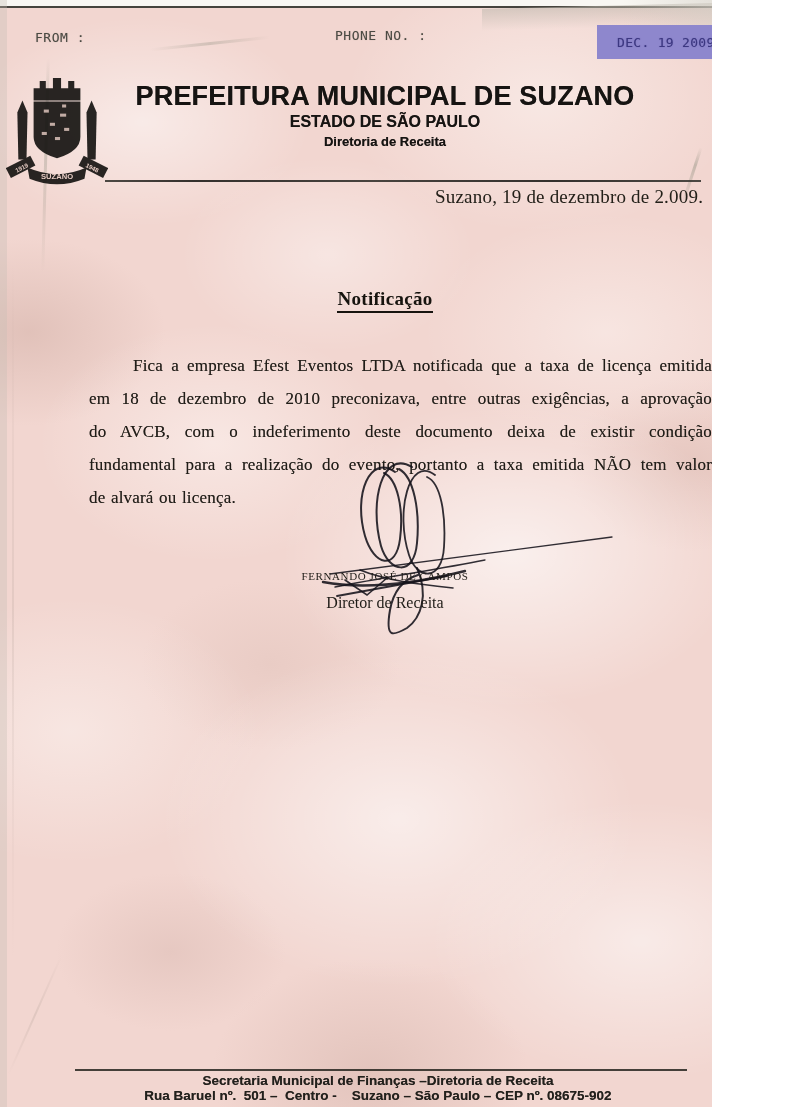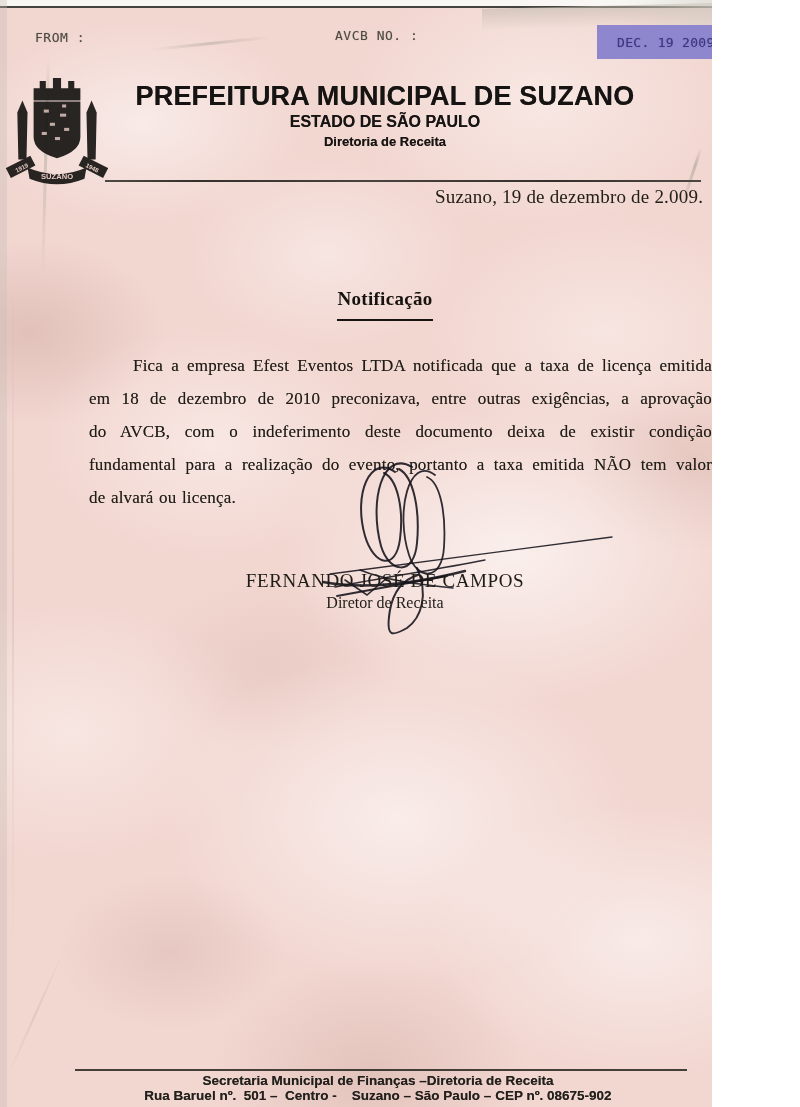--- a/index.html
+++ b/index.html
@@ -49,29 +49,29 @@
   .lhead{left:55px;top:82px;width:660px;text-align:center;color:#161412;font-family:"Liberation Sans",sans-serif;font-weight:bold;text-shadow:0 0 0.5px rgba(22,20,18,0.7);}
   .org{font-size:27px;letter-spacing:0.2px;line-height:28px;}
   .state{font-size:16px;line-height:19px;margin-top:2px;}
   .dept{font-size:17.5px;line-height:20px;}
   .divis{font-size:13px;line-height:19px;margin-top:1px;}
   .hrule{left:105px;top:180px;width:596px;height:2px;background:linear-gradient(to right,#3a3833,#1f1d1a 15%,#35332e 45%,#1f1d1a 75%,#3a3833);opacity:0.9;}
 
   .dateline{left:435px;top:186px;font-size:19px;color:#232019;letter-spacing:0.2px;}
 
   .ntitle-wrap{left:0;top:288px;width:770px;text-align:center;}
-  .ntitle{display:inline-block;font-weight:bold;font-size:19px;color:#17140f;border-bottom:2px solid #17140f;padding-bottom:9px;letter-spacing:0.3px;}
+  .ntitle{display:inline-block;font-weight:bold;font-size:19px;color:#17140f;border-bottom:2px solid #17140f;padding-bottom:1px;letter-spacing:0.3px;}
 
   .bline{left:89px;width:623px;font-size:17px;color:#201d18;text-align:justify;text-align-last:justify;letter-spacing:0.2px;word-spacing:1px;text-shadow:0 0 0.4px rgba(32,29,24,0.55);}
   .bl0{top:356px;padding-left:44px;width:579px;}
   .bl1{top:389px;} .bl2{top:422px;} .bl3{top:455px;}
   .bl4{top:488px;text-align:left;text-align-last:left;}
 
   .sigsvg{left:275px;top:452px;}
-  .signame{left:135px;top:570px;width:500px;text-align:center;font-size:19px;color:#1f1c17;letter-spacing:0.6px;}
+  .signame{left:135px;top:570px;width:500px;text-align:center;font-size:11px;color:#1f1c17;letter-spacing:0.6px;}
   .sigrole{left:135px;top:594px;width:500px;text-align:center;font-size:16px;color:#1f1c17;}
 
   .frule{left:75px;top:1069px;width:612px;height:2px;background:#26241f;opacity:0.85;}
   .fline{left:38px;width:680px;text-align:center;font-family:"Liberation Sans",sans-serif;font-weight:bold;font-size:13.5px;color:#22201c;text-shadow:0 0 0.5px rgba(34,32,28,0.6);}
   .f1{top:1073px;} .f2{top:1088px;white-space:pre;}
 </style>
 </head>
 <body>
 
 <div class="page">
@@ -80,21 +80,21 @@
   <div class="abs fold-tr-a"></div>
   <div class="abs fold-tr-b"></div>
   <div class="abs edge-left"></div>
   <div class="abs streak s1"></div>
   <div class="abs s2"></div>
   <div class="abs streak s3"></div>
   <div class="abs s4"></div>
   <div class="abs s5"></div>
 
   <div class="abs fax-label fax-from">FROM :</div>
-  <div class="abs fax-label fax-phone">AVCB NO. :</div>
+  <div class="abs fax-label fax-phone">PHONE NO. :</div>
   <div class="abs fax-stamp">
     <span>DEC. 19 2009 06:41PM P1</span>
   </div>
 
   <svg class="abs crest" viewBox="0 0 100 118" xmlns="http://www.w3.org/2000/svg">
     <g fill="#171513" stroke="none" opacity="0.92">
 
       <path d="M27,24 L27,12 L33,12 L33,5 L39,5 L39,12 L46,12 L46,2 L54,2 L54,12 L61,12 L61,5 L67,5 L67,12 L73,12 L73,24 Z"></path>
 
       <path d="M27,25 L73,25 L73,60 Q73,74 50,81 Q27,74 27,60 Z"></path>

